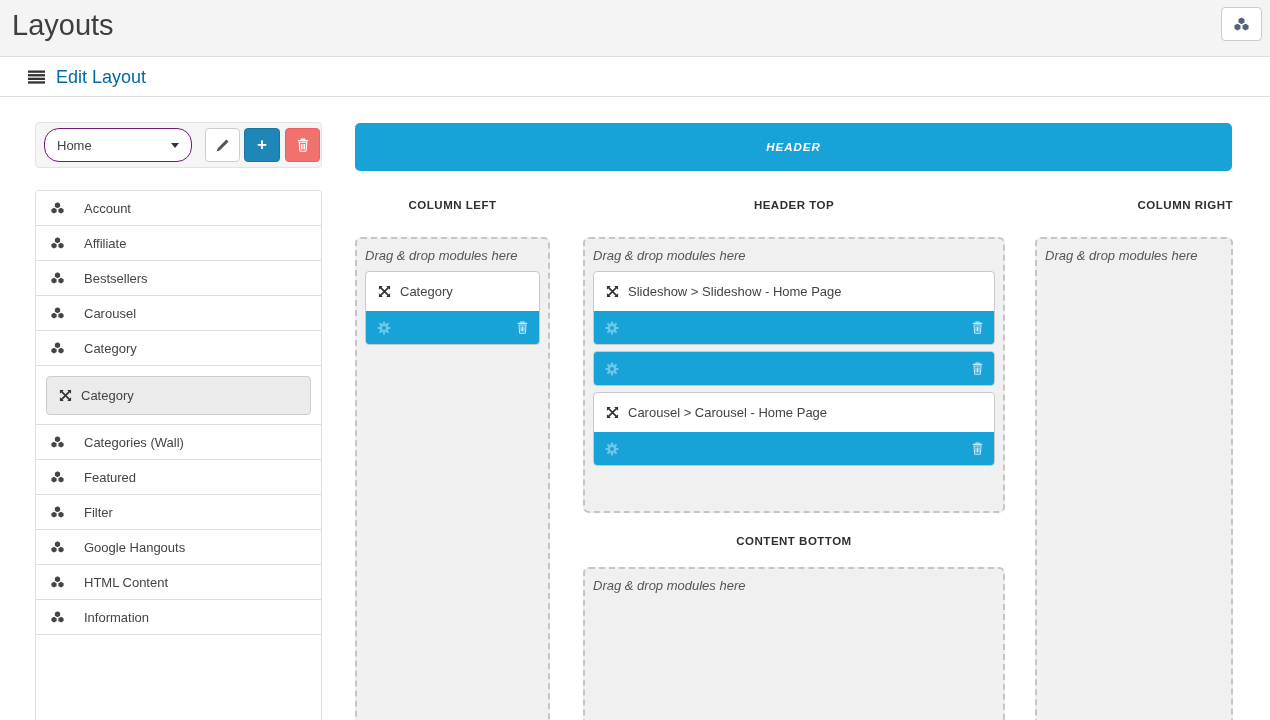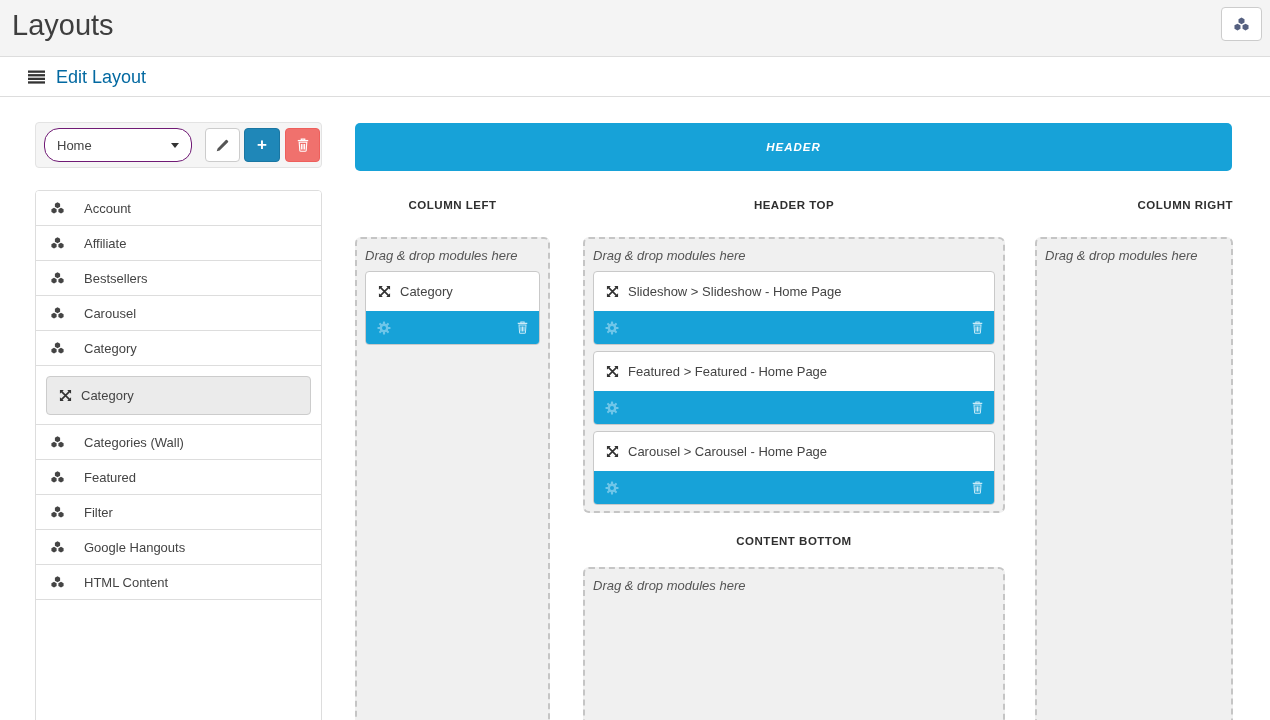--- a/index.html
+++ b/index.html
@@ -257,20 +257,32 @@
         <svg viewBox="0 0 16 14" width="13" height="12">
           <g fill="#444">
             <polygon points="8,0 11.2,1.8 11.2,5.4 8,7.2 4.8,5.4 4.8,1.8"></polygon>
             <polygon points="3.7,6.6 6.9,8.4 6.9,12 3.7,13.8 0.5,12 0.5,8.4"></polygon>
             <polygon points="12.3,6.6 15.5,8.4 15.5,12 12.3,13.8 9.1,12 9.1,8.4"></polygon>
           </g>
         </svg>
       </span>
     <span class="lbl">HTML Content</span>
   </div>
+  <div class="module-item">
+    <span class="icon">
+        <svg viewBox="0 0 16 14" width="13" height="12">
+          <g fill="#444">
+            <polygon points="8,0 11.2,1.8 11.2,5.4 8,7.2 4.8,5.4 4.8,1.8"></polygon>
+            <polygon points="3.7,6.6 6.9,8.4 6.9,12 3.7,13.8 0.5,12 0.5,8.4"></polygon>
+            <polygon points="12.3,6.6 15.5,8.4 15.5,12 12.3,13.8 9.1,12 9.1,8.4"></polygon>
+          </g>
+        </svg>
+      </span>
+    <span class="lbl">Information</span>
+  </div>
   <div class="module-item" style="border-bottom:none;height:20px;"></div>
 </div>
 
 <div class="abs header-bar">
   <span>HEADER</span>
 </div>
 
 <div class="abs zone-heading zh-left">COLUMN LEFT</div>
 <div class="abs zone-heading zh-top">HEADER TOP</div>
 <div class="abs zone-heading zh-right">COLUMN RIGHT</div>
@@ -347,29 +359,20 @@
             <path d="M4.2 2.4 v-1.3 h3.6 v1.3"></path>
             <line x1="4.4" y1="6" x2="4.4" y2="11.4"></line>
             <line x1="6" y1="6" x2="6" y2="11.4"></line>
             <line x1="7.6" y1="6" x2="7.6" y2="11.4"></line>
           </svg>
       </span>
     </div>
   </div>
 
   <div class="module-card">
-    <div class="card-top">
-      <span class="icon">
-        <svg viewBox="0 0 14 14" width="13" height="13" fill="#333">
-            <path d="M1 1 h4.2 L1 5.2 Z M13 1 v4.2 L8.8 1 Z M1 13 v-4.2 L5.2 13 Z M13 13 h-4.2 L13 8.8 Z"></path>
-            <path d="M2.6 2.6 L11.4 11.4 M11.4 2.6 L2.6 11.4" stroke="#333" stroke-width="1.8"></path>
-          </svg>
-      </span>
-      <span>Featured &gt; Featured - Home Page</span>
-    </div>
     <div class="card-bar">
       <span class="gear">
         <svg viewBox="0 0 14 14" width="14" height="14">
             <g fill="currentColor">
               <rect x="5.9" y="0.5" width="2.2" height="13" rx="0.6"></rect>
               <rect x="5.9" y="0.5" width="2.2" height="13" rx="0.6" transform="rotate(45 7 7)"></rect>
               <rect x="5.9" y="0.5" width="2.2" height="13" rx="0.6" transform="rotate(90 7 7)"></rect>
               <rect x="5.9" y="0.5" width="2.2" height="13" rx="0.6" transform="rotate(135 7 7)"></rect>
               <circle cx="7" cy="7" r="4.4"></circle>
             </g>

